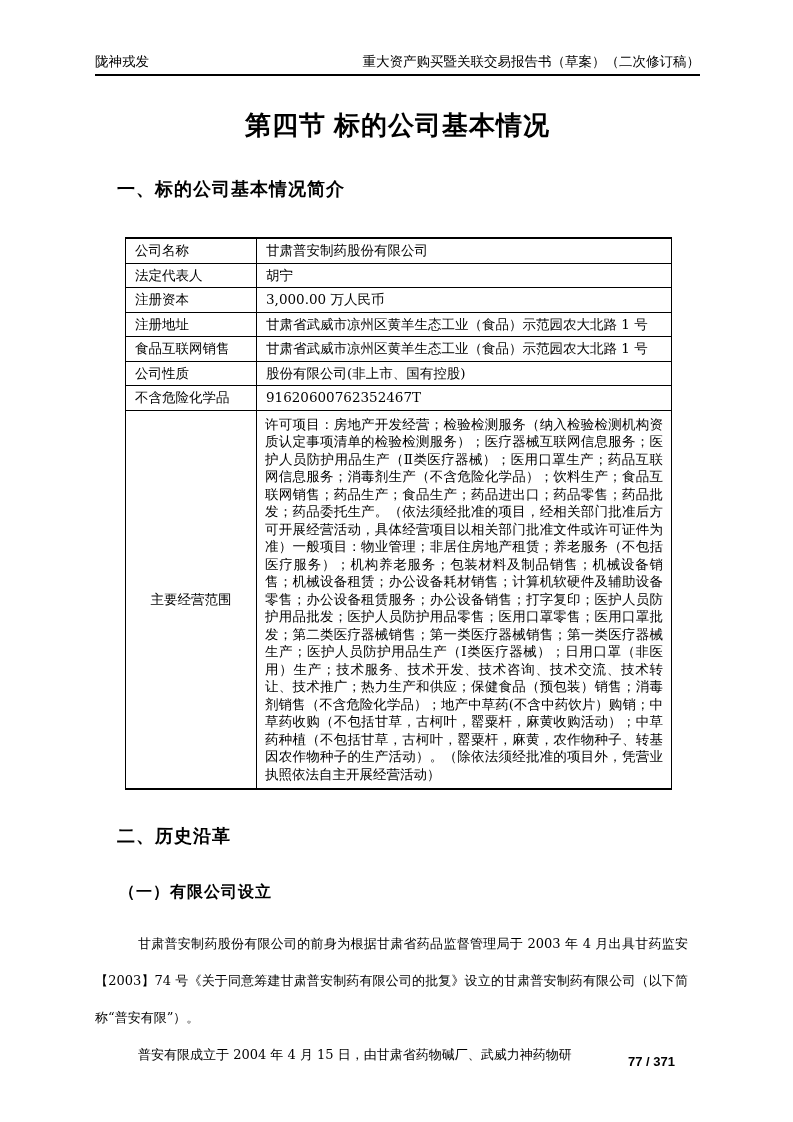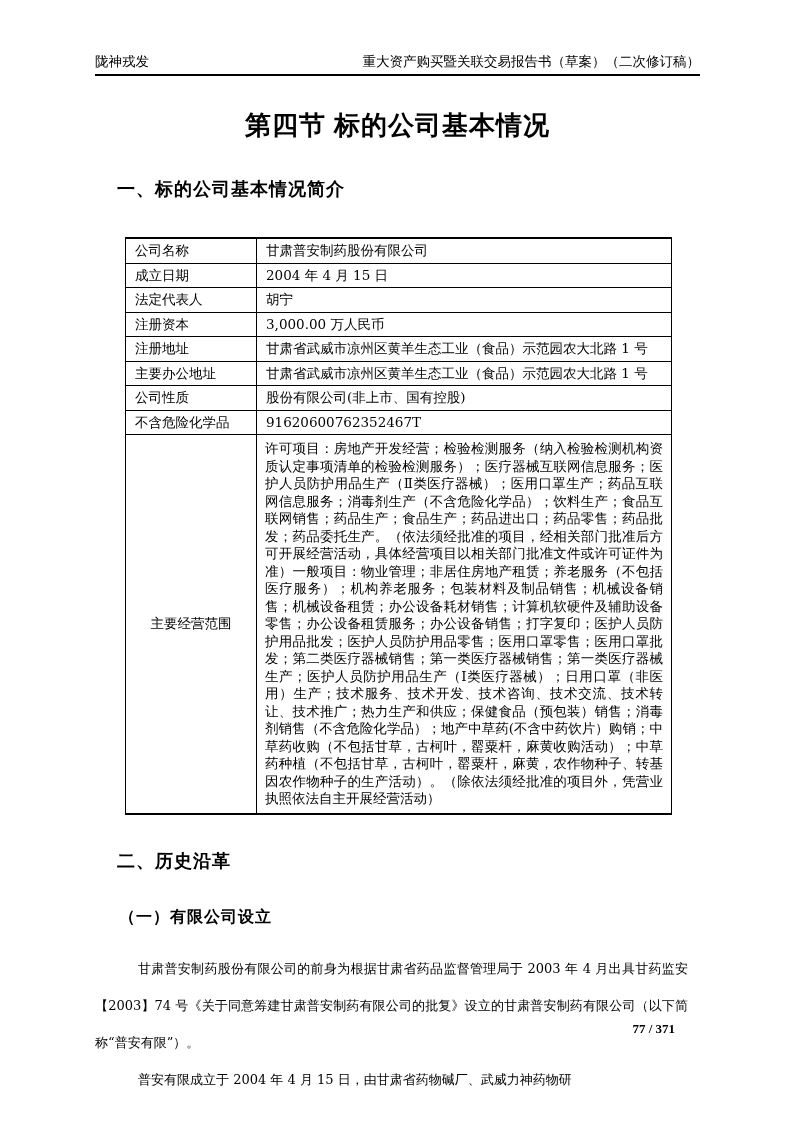--- a/index.html
+++ b/index.html
@@ -77,25 +77,25 @@
     margin: 22px 12px 0 0;
     font-size: 13px;
     line-height: 37px;
     text-align: justify;
     text-justify: inter-ideograph;
     text-indent: 43px;
   }
   .body-para.second { margin-top: 0; }
   .page-number {
     position: absolute;
-    top: 1021px;
+    top: 1054px;
     right: 118px;
     font-size: 13px;
     font-weight: bold;
-    font-family: Liberation Serif, serif;
+    font-family: Liberation Sans, sans-serif;
   }
 </style>
 </head>
 <body>
 
 <div class="page">
 
   <div class="doc-header">
     <span>陇神戎发</span>
     <span>重大资产购买暨关联交易报告书（草案）（二次修订稿）</span>
@@ -105,37 +105,33 @@
 
   <div class="sec-heading">一、标的公司基本情况简介</div>
 
   <table class="info-table">
     <tbody>
       <tr>
         <td class="lbl">公司名称</td>
         <td class="val">甘肃普安制药股份有限公司</td>
       </tr>
       <tr>
-        <td class="lbl">成立日期</td>
-        <td class="val">2004 年 4 月 15 日</td>
-      </tr>
-      <tr>
         <td class="lbl">法定代表人</td>
         <td class="val">胡宁</td>
       </tr>
       <tr>
         <td class="lbl">注册资本</td>
         <td class="val">3,000.00 万人民币</td>
       </tr>
       <tr>
         <td class="lbl">注册地址</td>
         <td class="val">甘肃省武威市凉州区黄羊生态工业（食品）示范园农大北路 1 号</td>
       </tr>
       <tr>
-        <td class="lbl">主要办公地址</td>
+        <td class="lbl">食品互联网销售</td>
         <td class="val">甘肃省武威市凉州区黄羊生态工业（食品）示范园农大北路 1 号</td>
       </tr>
       <tr>
         <td class="lbl">公司性质</td>
         <td class="val">股份有限公司(非上市、国有控股)</td>
       </tr>
       <tr>
         <td class="lbl">不含危险化学品</td>
         <td class="val">91620600762352467T</td>
       </tr>

